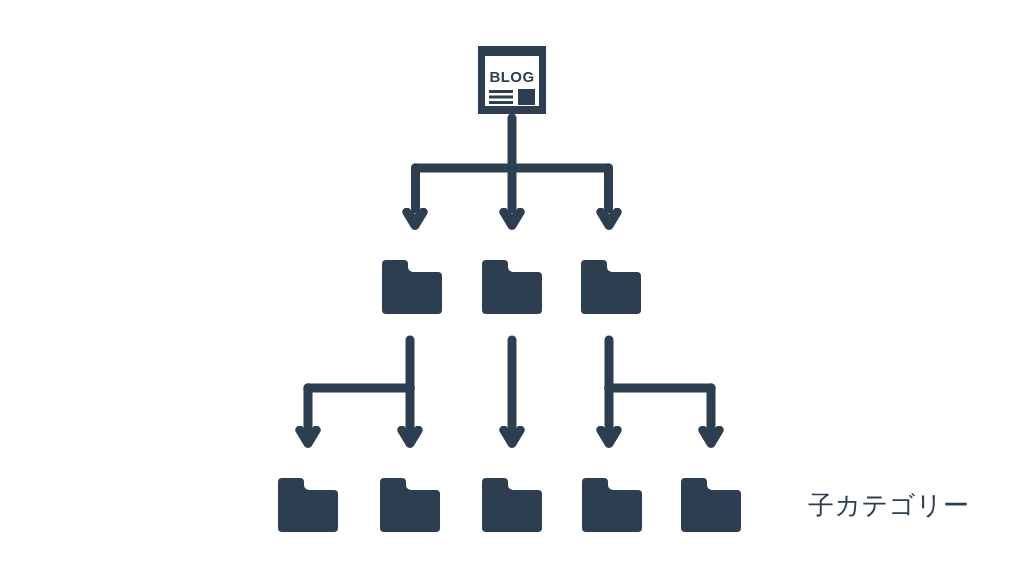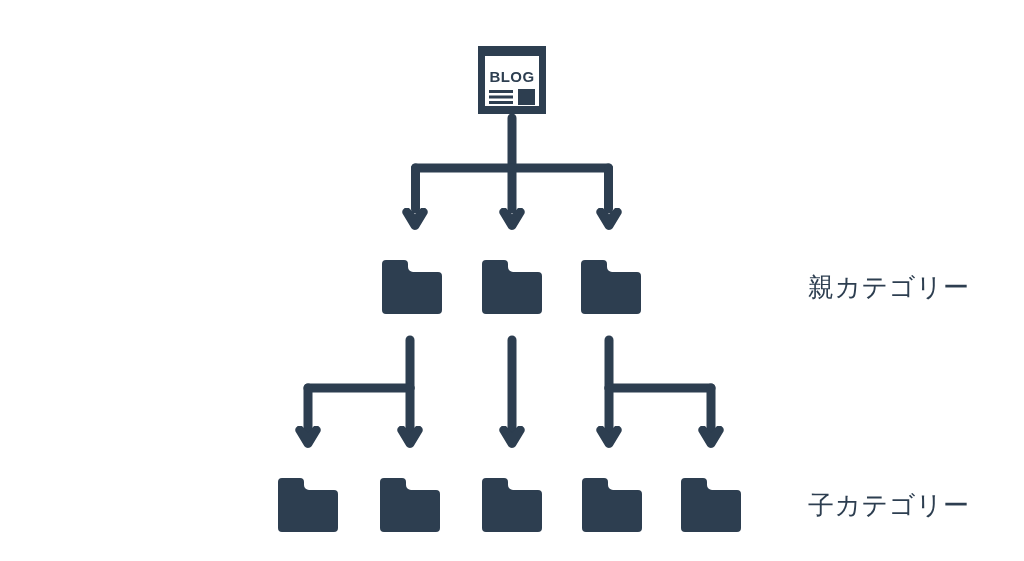--- a/index.html
+++ b/index.html
@@ -146,17 +146,16 @@
     <g fill="#2d3e50">
       <use href="#folder-glyph" x="274" y="474" width="68" height="62"></use>
       <use href="#folder-glyph" x="376" y="474" width="68" height="62"></use>
       <use href="#folder-glyph" x="478" y="474" width="68" height="62"></use>
       <use href="#folder-glyph" x="578" y="474" width="68" height="62"></use>
       <use href="#folder-glyph" x="677" y="474" width="68" height="62"></use>
     </g>
 
   </svg>
 
-  <div class="tier-label" id="label-parent">親カテゴリー</div>
 
   <div class="tier-label" id="label-child">子カテゴリー</div>
 
 </div>
 
 </body></html>

